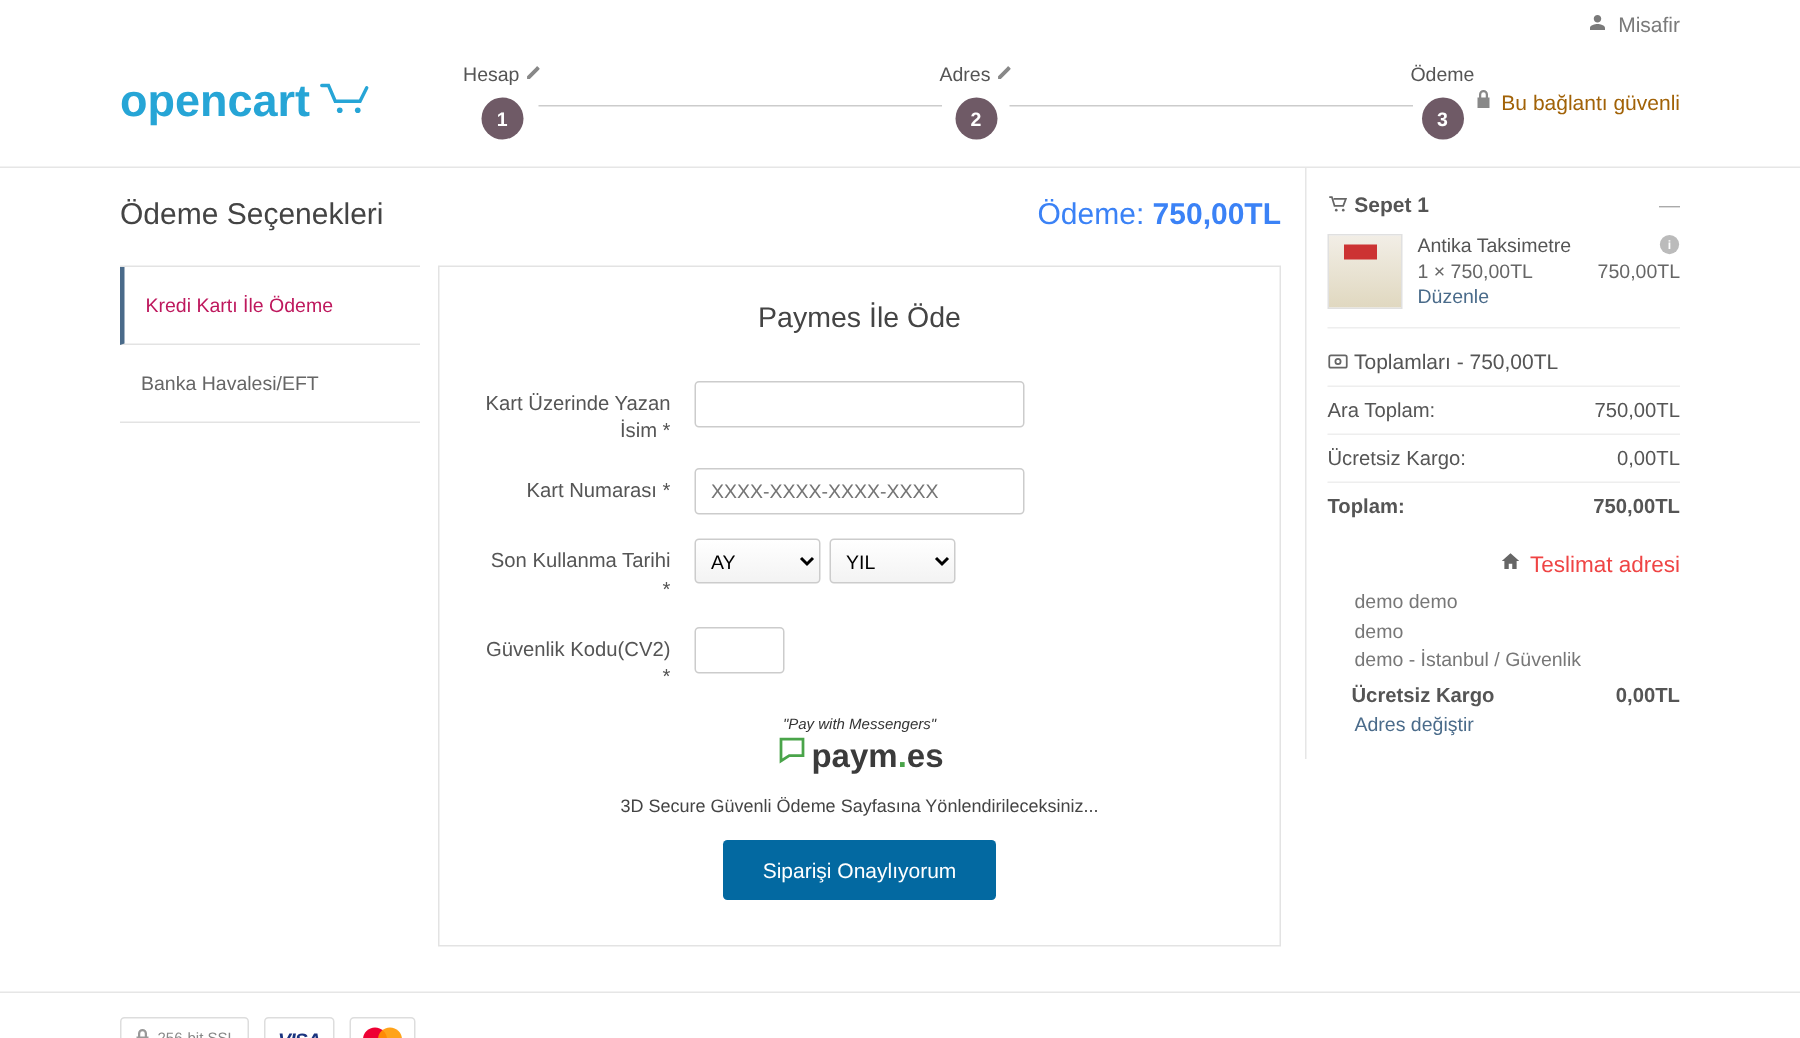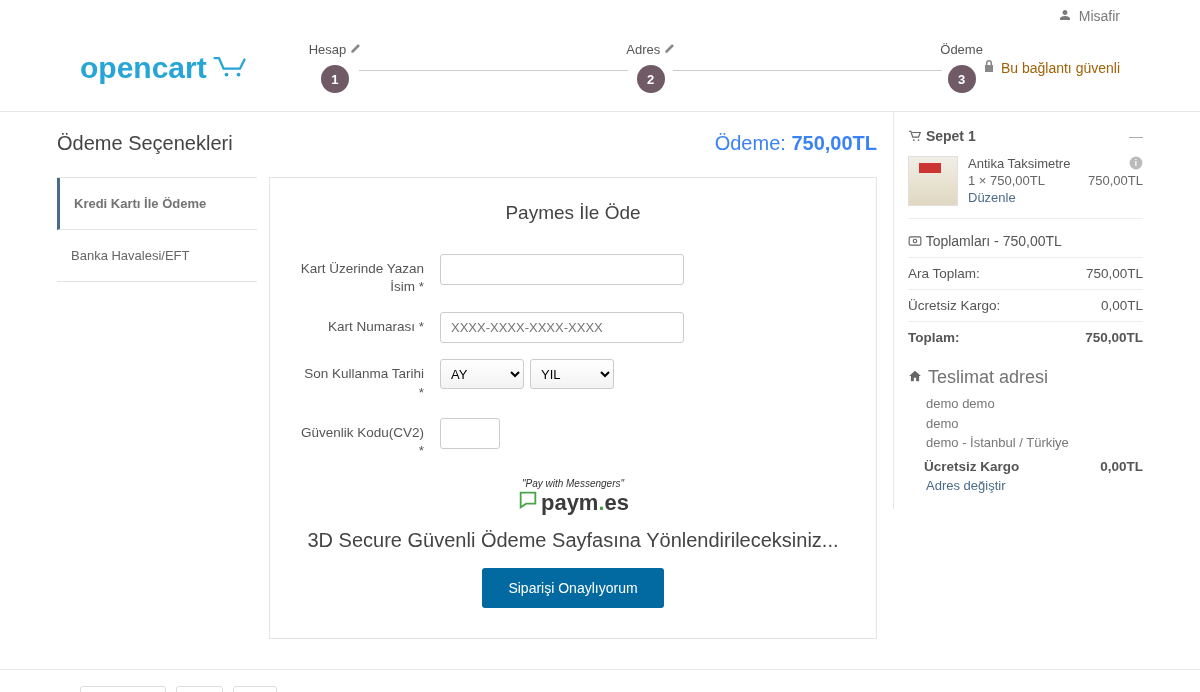--- a/index.html
+++ b/index.html
@@ -9,61 +9,61 @@
   .header { border-bottom: 1px solid #e6e6e6; padding: 10px 80px 18px 80px; display: flex; align-items: center; }
   .logo { color: #26a5d6; font-weight: 700; font-size: 30px; display: flex; align-items: center; margin-right: 60px; }
   .logo-cart { margin-left: 6px; }
   .steps { display: flex; align-items: center; flex: 1; }
   .step { display: flex; flex-direction: column; align-items: center; position: relative; }
   .step-label { font-size: 13px; color: #555; margin-bottom: 8px; }
   .step-circle { width: 28px; height: 28px; border-radius: 50%; background: #6f5a66; color: #fff; display: flex; align-items: center; justify-content: center; font-size: 13px; font-weight: 600; }
   .step-line { height: 1px; background: #ccc; flex: 1; margin: 28px -2px 0 -2px; align-self: flex-start; }
   .secure { margin-left: auto; color: #a16207; font-size: 14px; display: flex; align-items: flex-end; }
   .secure .lock-icon { margin-right: 6px; }
-  .container { display: flex; padding: 0 57px; align-items: flex-start; }
+  .container { display: flex; padding: 0 80px; align-items: flex-start; }
   .main { flex: 1; padding: 20px 0 30px 0; }
   .main-header { display: flex; justify-content: space-between; align-items: center; margin-bottom: 22px; }
   .main-title { font-size: 20px; font-weight: 500; color: #444; }
   .total-text { font-size: 20px; color: #3b82f6; }
   .total-text b { font-weight: 700; }
   .content { display: flex; align-items: flex-start; }
   .tabs { width: 200px; border-top: 1px solid #e3e3e3; }
   .tab { padding: 18px 14px; font-size: 13px; color: #666; cursor: pointer; border-bottom: 1px solid #e3e3e3; }
-  .tab.active { border-left: 3px solid #4a6b8a; color: #737373; font-weight: 700; background: #fff; }
+  .tab.active { border-left: 3px solid #4a6b8a; color: #be185d; font-weight: 400; background: #fff; }
   .panel { flex: 1; border: 1px solid #e3e3e3; border-radius: 0; margin-left: 12px; padding: 24px 30px 30px 30px; }
   .panel-title { text-align: center; font-size: 19px; color: #444; margin-bottom: 30px; font-weight: 500; }
   .form-row { display: flex; align-items: flex-start; margin-bottom: 16px; }
   .form-label { width: 140px; text-align: right; padding-right: 16px; padding-top: 6px; font-size: 13.5px; color: #555; line-height: 1.35; }
-  .form-input { border: 1px solid #ccc; border-radius: 3px; padding: 6px 10px; font-size: 13px; width: 244px; height: 31px; background: #fff; }
+  .form-input { border: 1px solid #ccc; border-radius: 3px; padding: 6px 10px; font-size: 13px; width: 220px; height: 31px; background: #fff; }
   .form-input.sm { width: 60px; }
   select.form-input { background: linear-gradient(#fff,#f3f3f3); width: 84px; height: 30px; padding: 4px 6px; }
   .select-row { display: flex; gap: 6px; }
   .paymes-brand { text-align: center; margin: 18px 0 12px 0; }
   .paymes-brand .tag { font-size: 10px; font-style: italic; color: #333; }
   .paymes-brand .name { font-size: 22px; font-weight: 600; color: #3b3b3b; display: flex; align-items: center; justify-content: center; }
   .paymes-brand .bubble { color: #4aa44a; font-size: 24px; margin-right: 2px; }
   .paymes-brand .dot { color: #4aa44a; }
-  .redirect-msg { text-align: center; font-size: 20px; color: #444; margin-bottom: 16px; }
+  .redirect-msg { text-align: center; font-size: 12px; color: #444; margin-bottom: 16px; }
   .confirm-btn { display: block; margin: 0 auto; background: #0369a1; color: #fff; border: none; border-radius: 3px; padding: 12px 26px; font-size: 14px; cursor: pointer; }
   .sidebar { width: 250px; border-left: 1px solid #e6e6e6; padding: 16px 0 16px 14px; margin-left: 16px; }
   .side-sect { margin-bottom: 14px; }
   .side-head { display: flex; align-items: center; justify-content: space-between; font-size: 14px; font-weight: 700; color: #555; margin-bottom: 12px; }
   .side-head .minus { color: #aaa; font-weight: 400; cursor: pointer; }
   .cart-item { display: flex; gap: 10px; padding-bottom: 12px; border-bottom: 1px solid #eee; margin-bottom: 10px; }
   .thumb { width: 50px; height: 50px; border: 1px solid #e0e0e0; background: linear-gradient(#f2eee6,#e0d8c0); position: relative; }
   .thumb::after { content: ""; position: absolute; top: 6px; left: 10px; width: 22px; height: 10px; background: #c33; }
   .cart-info { flex: 1; font-size: 13px; color: #666; }
   .cart-info .name { color: #555; font-weight: 500; }
   .cart-info .row1 { display: flex; justify-content: space-between; margin-top: 2px; }
   .cart-info .edit { color: #4a6b8a; cursor: pointer; margin-top: 2px; display: inline-block; }
   .info-icon { color: #bbb; float: right; }
   .totals-head { font-size: 14px; font-weight: 400; color: #555; margin: 10px 0 8px 0; }
   .totals-row { display: flex; justify-content: space-between; font-size: 13.5px; padding: 8px 0; border-top: 1px solid #eee; }
   .totals-row.bold { font-weight: 700; }
-  .addr-head { font-size: 18px; font-weight: 500; color: #737373; margin: 14px 0 6px 0; display: flex; align-items: center; gap: 6px; }
+  .addr-head { font-size: 15px; font-weight: 500; color: #ef4444; margin: 14px 0 6px 0; display: flex; align-items: center; gap: 6px; justify-content: flex-end; }
   .addr-line { font-size: 13px; color: #777; margin-left: 18px; line-height: 1.5; }
   .addr-ship { display: flex; justify-content: space-between; font-weight: 700; font-size: 13.5px; margin: 6px 0 4px 16px; }
   .addr-change { font-size: 13px; color: #4a6b8a; margin-left: 18px; cursor: pointer; }
   .footer { border-top: 1px solid #e6e6e6; padding: 16px 80px; display: flex; gap: 10px; }
   .badge { border: 1px solid #ddd; border-radius: 3px; height: 30px; padding: 4px 8px; display: flex; align-items: center; font-size: 10px; color: #888; background: #fff; }
   .badge.ssl .lock { color: #999; font-size: 14px; margin-right: 4px; }
   .badge.visa { color: #1a337f; font-weight: 800; font-style: italic; font-size: 13px; letter-spacing: -0.5px; }
   .badge.mc { position: relative; width: 44px; }
   .mc-c1, .mc-c2 { width: 16px; height: 16px; border-radius: 50%; position: absolute; top: 6px; }
   .mc-c1 { background: #e03; left: 8px; }
@@ -244,21 +244,21 @@
     <div class="addr-head">
       <span>
         <svg width="14" height="14" viewBox="0 0 24 24" fill="#666">
             <path d="M12 3l10 9h-3v9h-5v-6h-4v6H5v-9H2l10-9z"></path>
           </svg>
       </span>
       <span>Teslimat adresi</span>
     </div>
     <div class="addr-line">demo demo</div>
     <div class="addr-line">demo</div>
-    <div class="addr-line">demo - İstanbul / Türkiye</div>
+    <div class="addr-line">demo - İstanbul / Güvenlik</div>
     <div class="addr-ship">
       <span>Ücretsiz Kargo</span>
       <span>0,00TL</span>
     </div>
     <div class="addr-change">Adres değiştir</div>
   </div>
 </div>
 
 <div class="footer">
   <div class="badge ssl">

